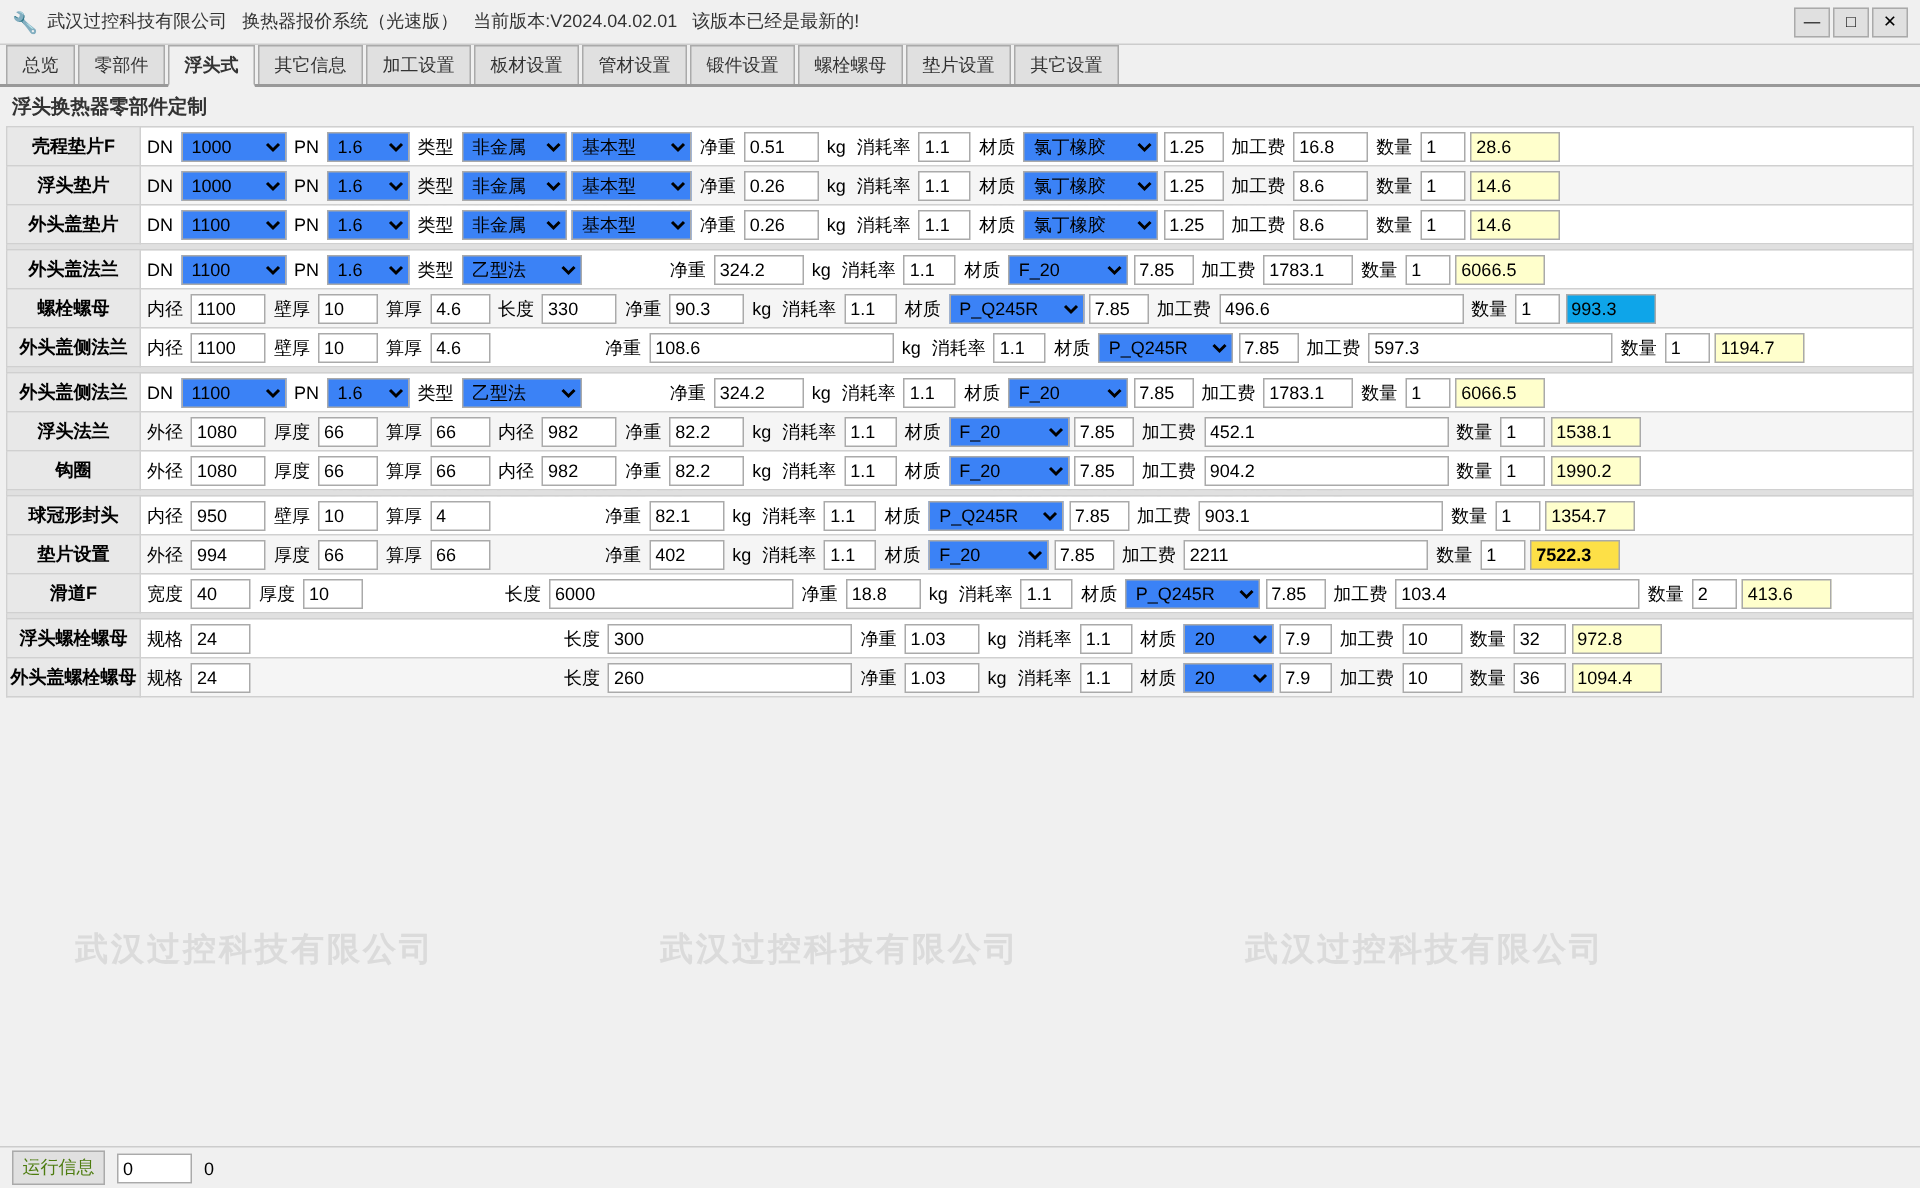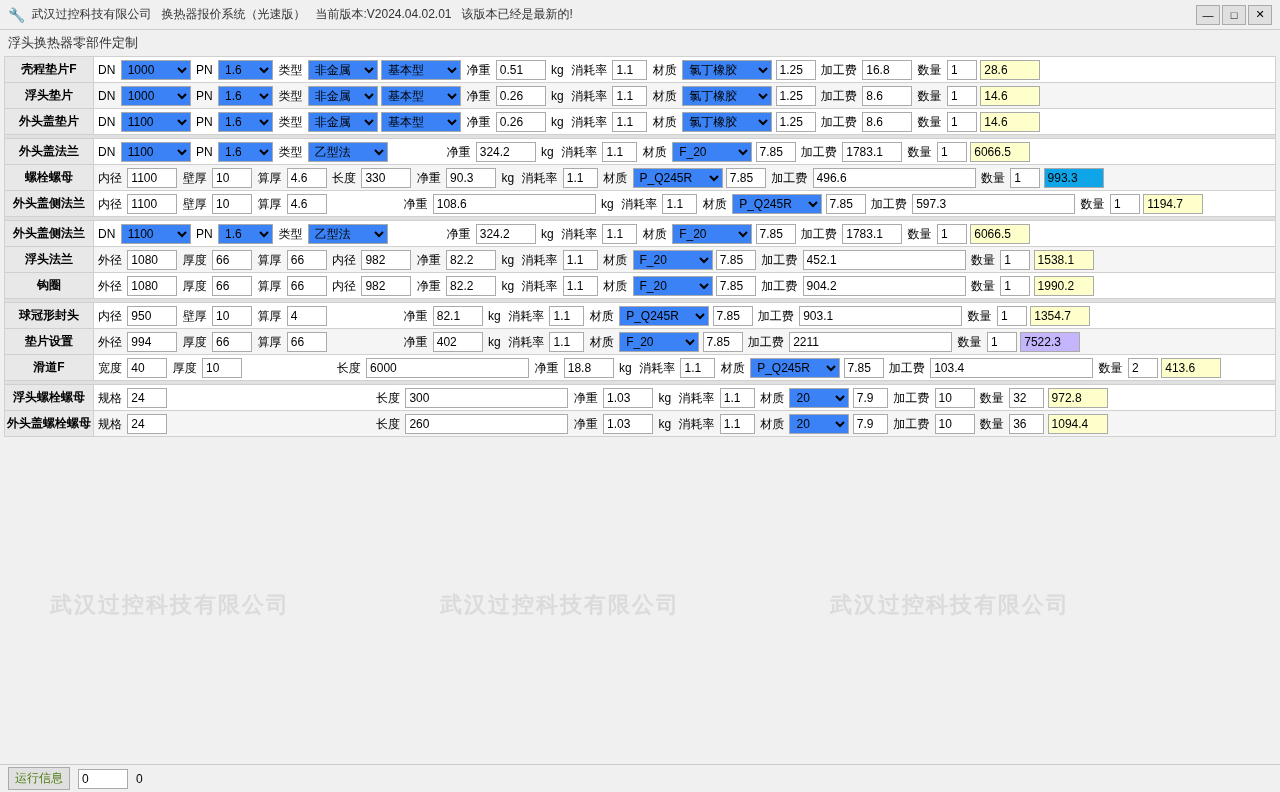--- a/index.html
+++ b/index.html
@@ -10,21 +10,21 @@
     .titlebar-title { font-size: 12px; color: #333; }
     .titlebar-controls { display: flex; gap: 2px; }
     .titlebar-btn { width: 24px; height: 20px; background: #e0e0e0; border: 1px solid #aaa; cursor: pointer; display: flex; align-items: center; justify-content: center; font-size: 11px; }
     .menubar { height: 24px; display: flex; align-items: center; padding: 0 8px; gap: 16px; border-bottom: 1px solid #ccc; }
     .menubar-item { font-size: 12px; color: #333; cursor: pointer; padding: 2px 4px; }
     .tabs-bar { height: 28px; display: flex; align-items: flex-end; padding: 0 4px; gap: 2px; border-bottom: 2px solid #999; }
     .tab { padding: 4px 10px; background: #e0e0e0; border: 1px solid #aaa; border-bottom: none; cursor: pointer; font-size: 12px; color: #333; }
     .tab.active { background: #f0f0f0; border-bottom: 2px solid #f0f0f0; margin-bottom: -2px; font-weight: bold; }
     .content { flex: 1; display: flex; flex-direction: column; overflow: hidden; position: relative; }
     .watermark { position: absolute; color: rgba(180,180,180,0.35); font-size: 22px; font-weight: bold; letter-spacing: 2px; white-space: nowrap; pointer-events: none; z-index: 0; }
-    .section-title { padding: 4px 8px; font-size: 13px; font-weight: normal; color: #333; background: #f0f0f0; }
+    .section-title { padding: 4px 8px; font-size: 13px; font-weight: bold; color: #333; background: #f0f0f0; }
     .table-area { flex: 1; overflow-y: auto; padding: 0 4px 4px 4px; position: relative; z-index: 1; }
     table { width: 100%; border-collapse: collapse; }
     tr { height: 26px; }
     tr:nth-child(even) { background: #f5f5f5; }
     tr:nth-child(odd) { background: #ffffff; }
     tr.separator { height: 4px; background: #e0e0e0; }
     td { padding: 1px 2px; border: 1px solid #d0d0d0; vertical-align: middle; white-space: nowrap; }
     td.label { background: #e8e8e8; font-weight: bold; text-align: center; min-width: 70px; }
     .inp { border: 1px solid #aaa; background: white; padding: 1px 3px; height: 20px; font-size: 12px; }
     .inp-w60 { width: 60px; }
@@ -60,20 +60,33 @@
       </span>
     </div>
     <div class="titlebar-controls">
       <button class="titlebar-btn">—</button>
       <button class="titlebar-btn">□</button>
       <button class="titlebar-btn">✕</button>
     </div>
   </div>
 
 
+  <div class="tabs-bar">
+    <div class="tab">总览</div>
+    <div class="tab">零部件</div>
+    <div class="tab active">浮头式</div>
+    <div class="tab">其它信息</div>
+    <div class="tab">加工设置</div>
+    <div class="tab">板材设置</div>
+    <div class="tab">管材设置</div>
+    <div class="tab">锻件设置</div>
+    <div class="tab">螺栓螺母</div>
+    <div class="tab">垫片设置</div>
+    <div class="tab">其它设置</div>
+  </div>
 
   <div class="content">
 
     <div class="watermark" style="top:60px; left:220px;">武汉过控科技有限公司</div>
     <div class="watermark" style="top:60px; left:660px;">武汉过控科技有限公司</div>
     <div class="watermark" style="top:250px; left:220px;">武汉过控科技有限公司</div>
     <div class="watermark" style="top:250px; left:660px;">武汉过控科技有限公司</div>
     <div class="watermark" style="top:560px; left:50px;">武汉过控科技有限公司</div>
     <div class="watermark" style="top:560px; left:440px;">武汉过控科技有限公司</div>
     <div class="watermark" style="top:560px; left:830px;">武汉过控科技有限公司</div>
@@ -374,21 +387,21 @@
             <span class="lbl">kg</span>
             <span class="lbl">消耗率</span>
             <input class="inp inp-w35" value="1.1" style="">
             <span class="lbl">材质</span>
             <select style="width:80px;"><option>F_20</option></select>
             <input class="inp inp-w40" value="7.85" style="">
             <span class="lbl">加工费</span>
             <input class="inp inp-w55" value="2211" style="">
             <span class="lbl">数量</span>
             <input class="inp inp-w30" value="1" style="">
-            <input class="inp inp-w60" value="7522.3" style="background: #c4b5fd;">
+            <input class="inp inp-w60" value="7522.3" style="background: #fde047; font-weight: bold;">
           </td>
         </tr>
 
         <tr>
           <td class="label">滑道F</td>
           <td>
             <span class="lbl">宽度</span>
             <input class="inp inp-w40" value="40" style="">
             <span class="lbl">厚度</span>
             <input class="inp inp-w40" value="10" style="">

